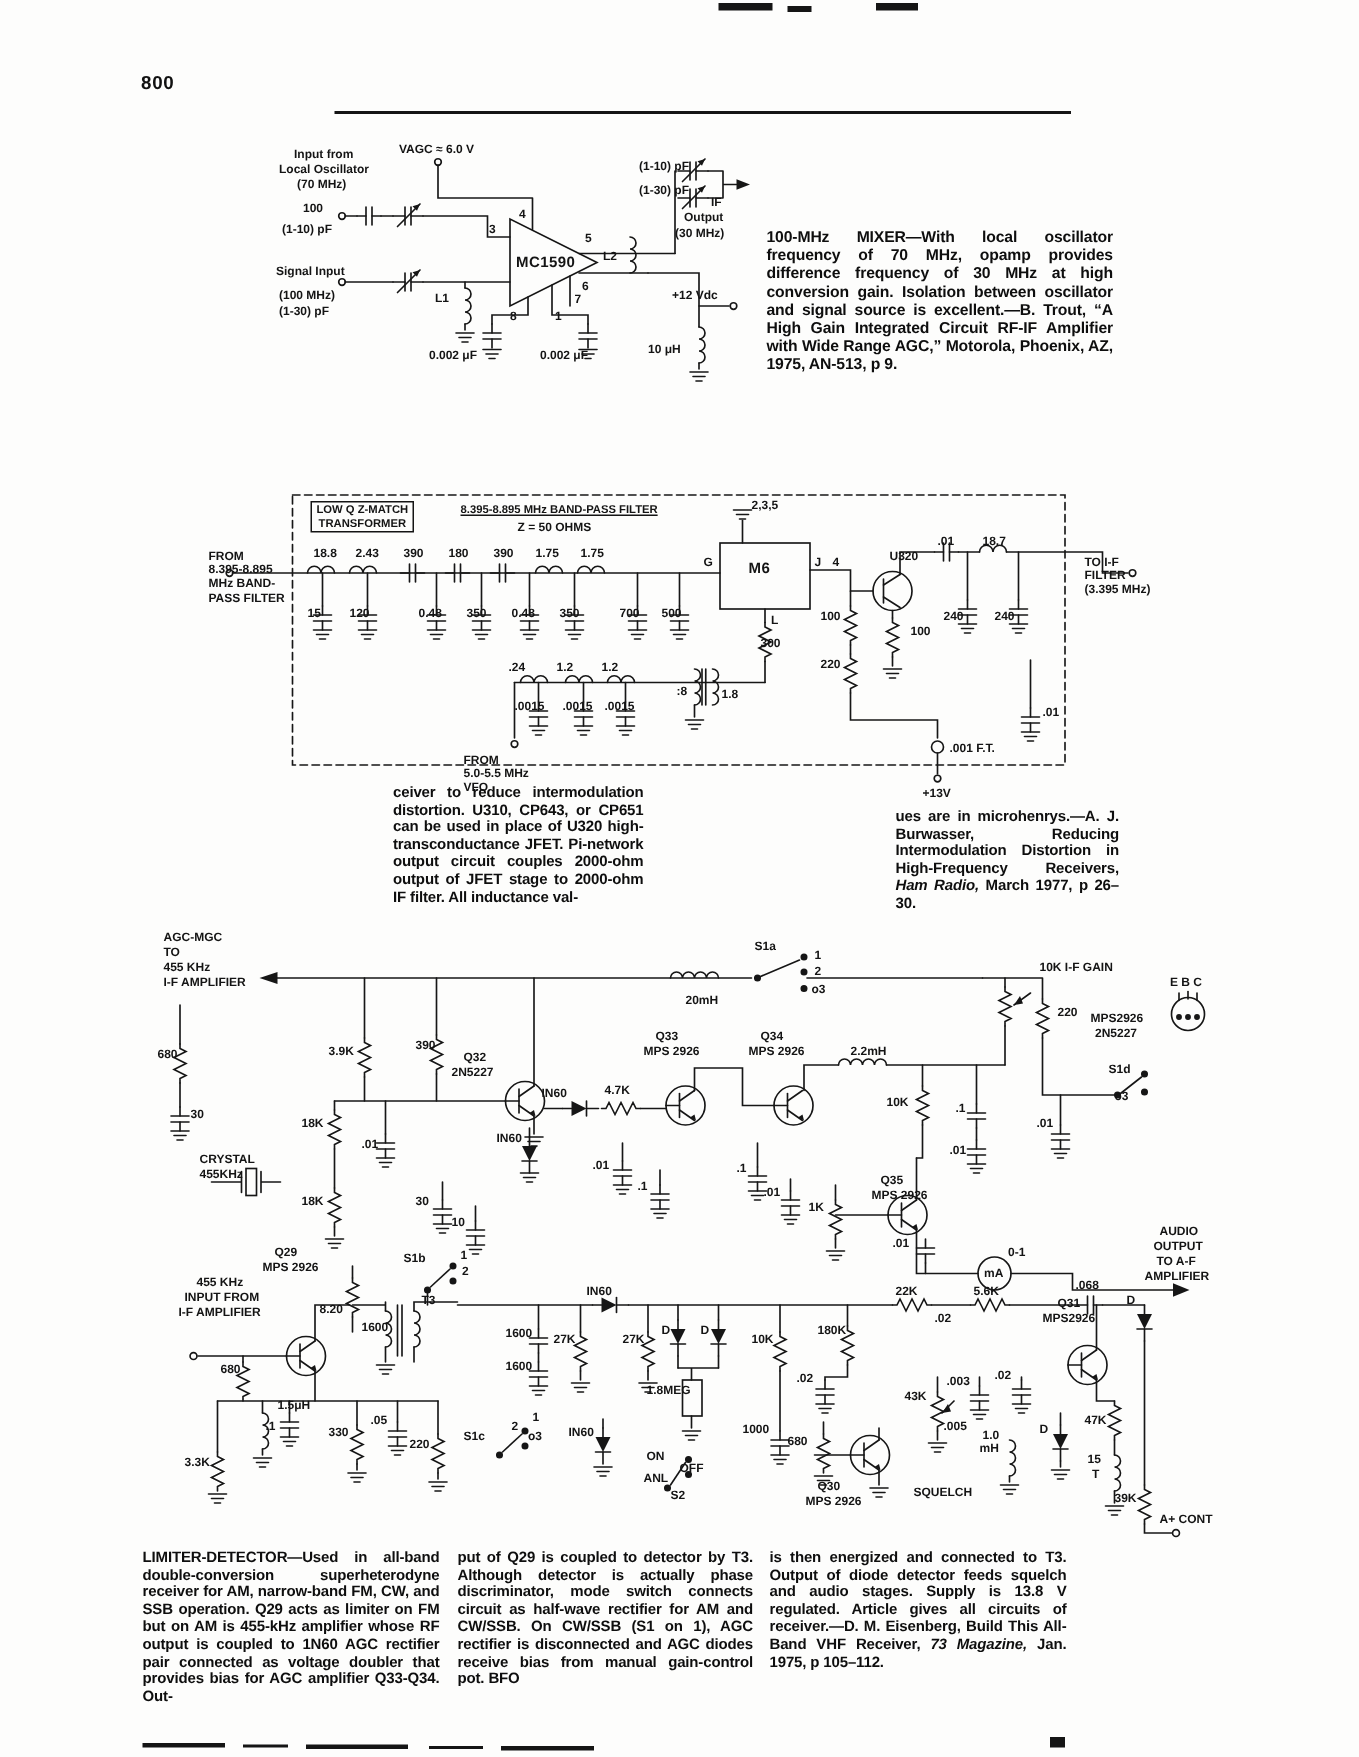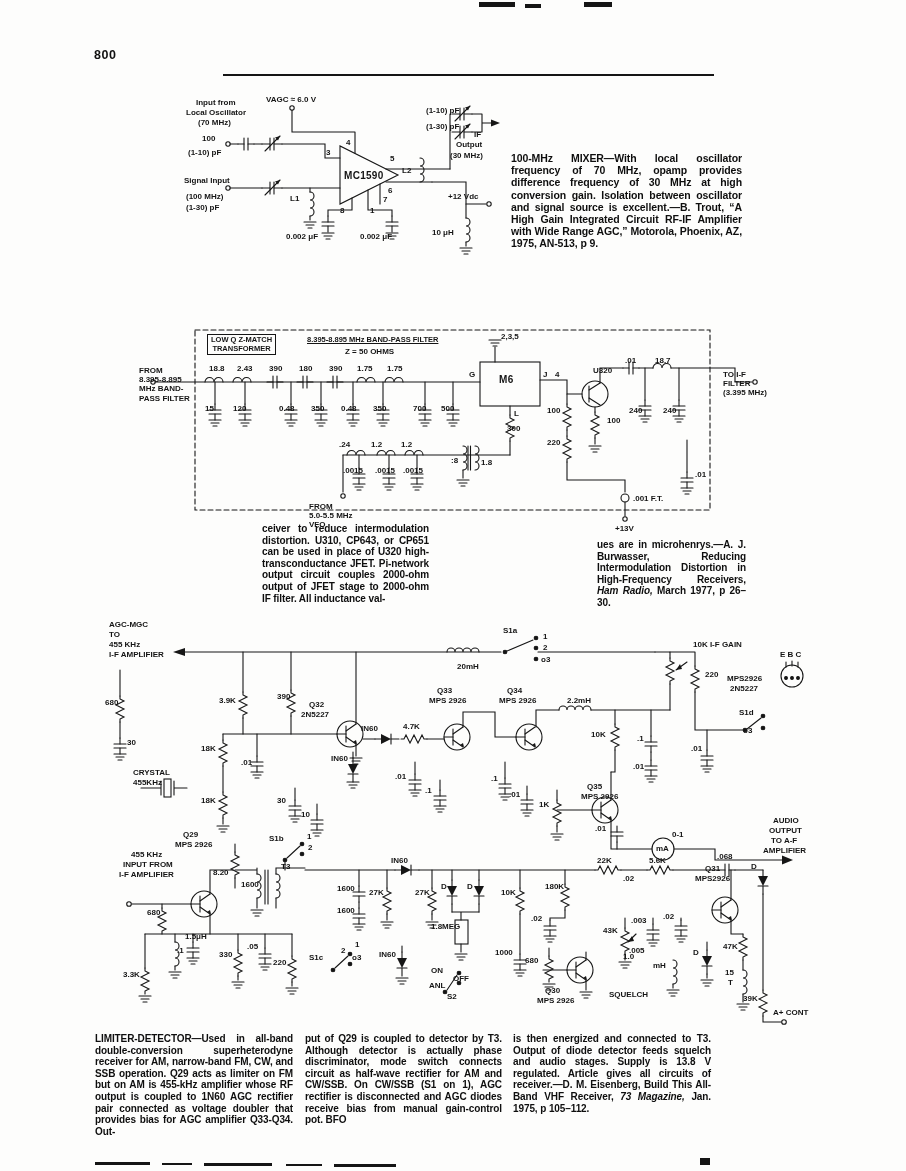--- a/index.html
+++ b/index.html
@@ -682,21 +682,21 @@
       <span class="sl" style="left: 260px; top: 328px;">1</span>
       <span class="sl" style="left: 257px; top: 341px;">o3</span>
       <span class="sl" style="left: 284px; top: 338px;">IN60</span>
       <span class="sl" style="left: 400px; top: 336px;">1000</span>
       <span class="sl" style="left: 430px; top: 344px;">680</span>
       <span class="sl" style="left: 336px; top: 354px;">ON</span>
       <span class="sl" style="left: 358px; top: 362px;">OFF</span>
       <span class="sl" style="left: 334px; top: 369px;">ANL</span>
       <span class="sl" style="left: 352px; top: 380px;">S2</span>
       <span class="sl" style="left: 534px; top: 334px;">.005</span>
-      <span class="sl" style="left: 528px; top: 340px;">1.0</span>
+      <span class="sl" style="left: 560px; top: 340px;">1.0</span>
       <span class="sl" style="left: 558px; top: 349px;">mH</span>
       <span class="sl" style="left: 598px; top: 336px;">D</span>
       <span class="sl" style="left: 628px; top: 330px;">47K</span>
       <span class="sl" style="left: 450px; top: 374px;">Q30</span>
       <span class="sl" style="left: 442px; top: 384px;">MPS 2926</span>
       <span class="sl" style="left: 514px; top: 378px;">SQUELCH</span>
       <span class="sl" style="left: 630px; top: 356px;">15</span>
       <span class="sl" style="left: 633px; top: 366px;">T</span>
       <span class="sl" style="left: 28px; top: 358px;">3.3K</span>
       <span class="sl" style="left: 648px; top: 382px;">39K</span>

